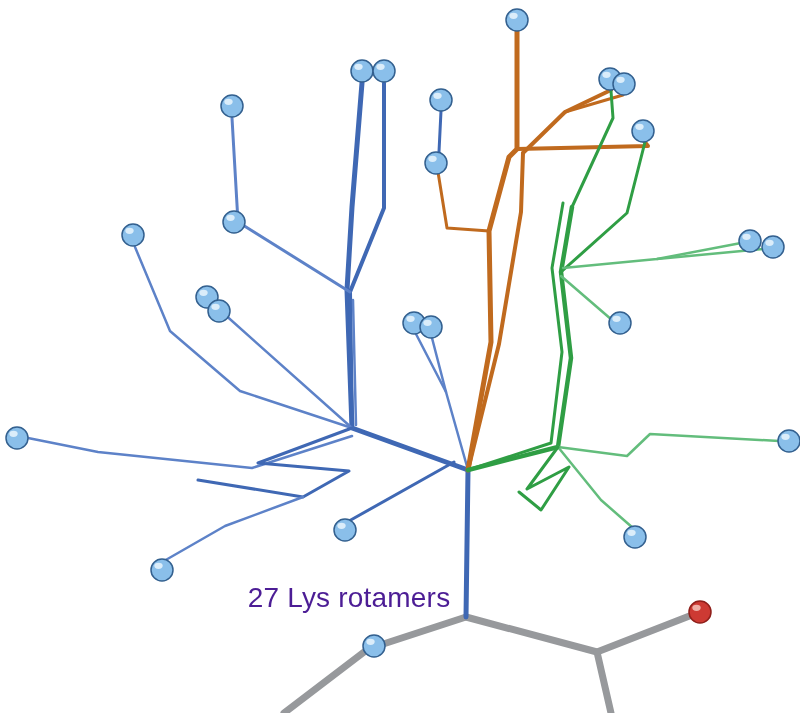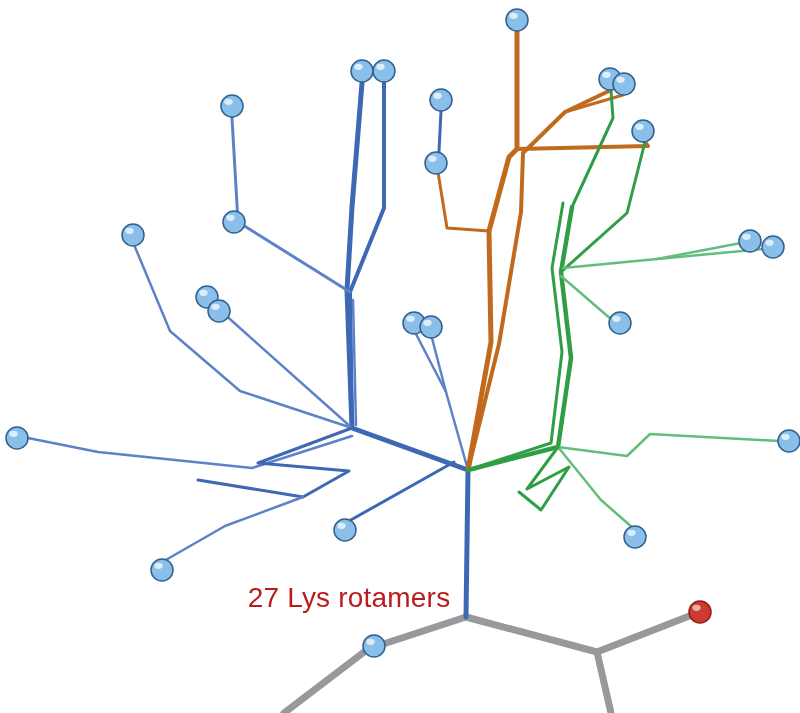--- a/index.html
+++ b/index.html
@@ -20,21 +20,21 @@
     position: absolute;
     left: 0;
     top: 0;
   }
   .caption {
     position: absolute;
     left: 349px;
     top: 582px;
     transform: translateX(-50%);
     font-size: 28px;
-    color: #b91c1c;
+    color: #4c1d95;
     white-space: nowrap;
     letter-spacing: 0.2px;
     user-select: none;
   }
 </style>
 </head>
 <body>
 
 <div class="figure">
   <svg id="scene-svg" width="800" height="713" viewBox="0 0 800 713" xmlns="http://www.w3.org/2000/svg">

